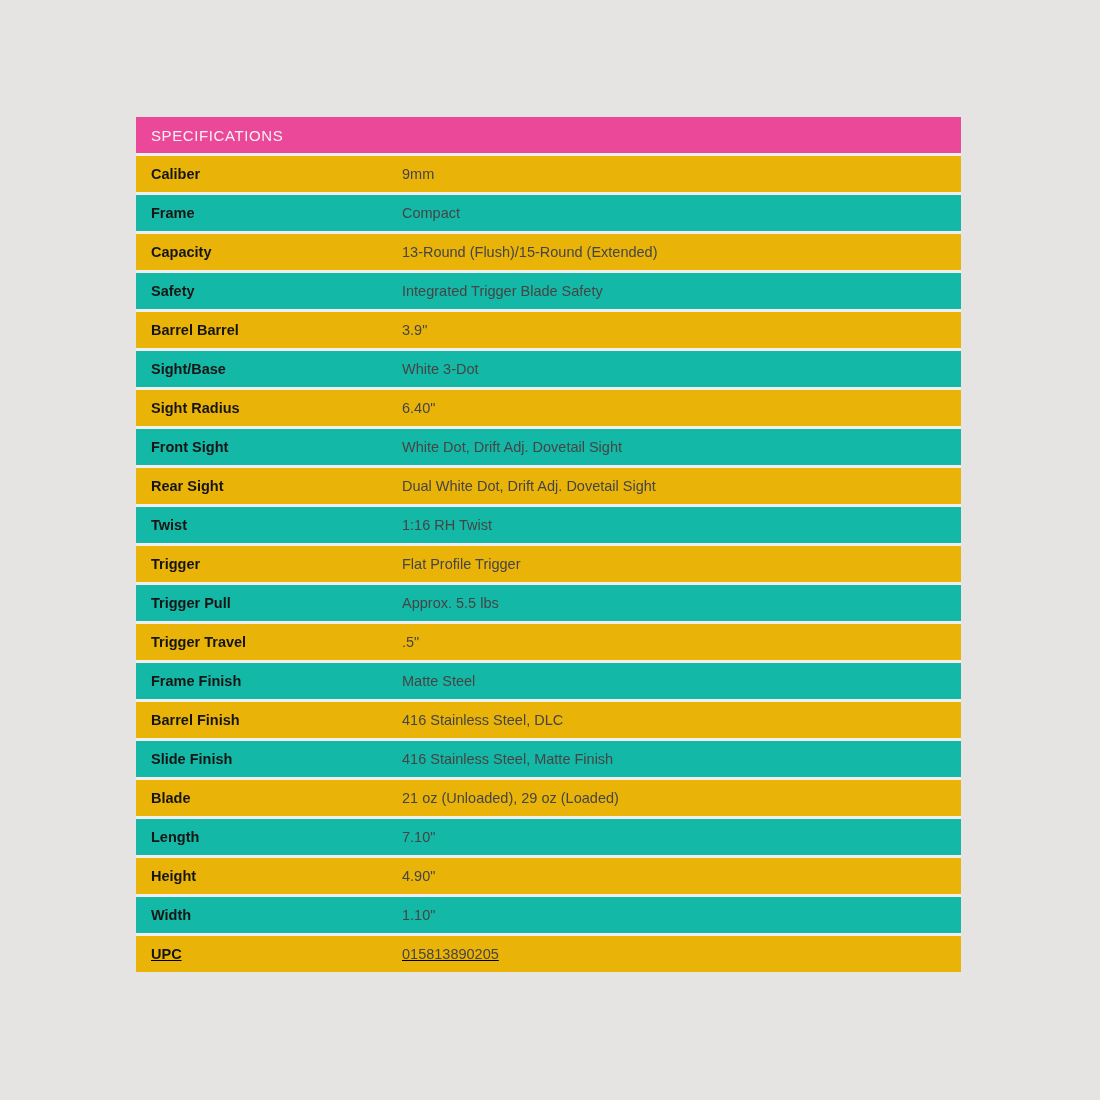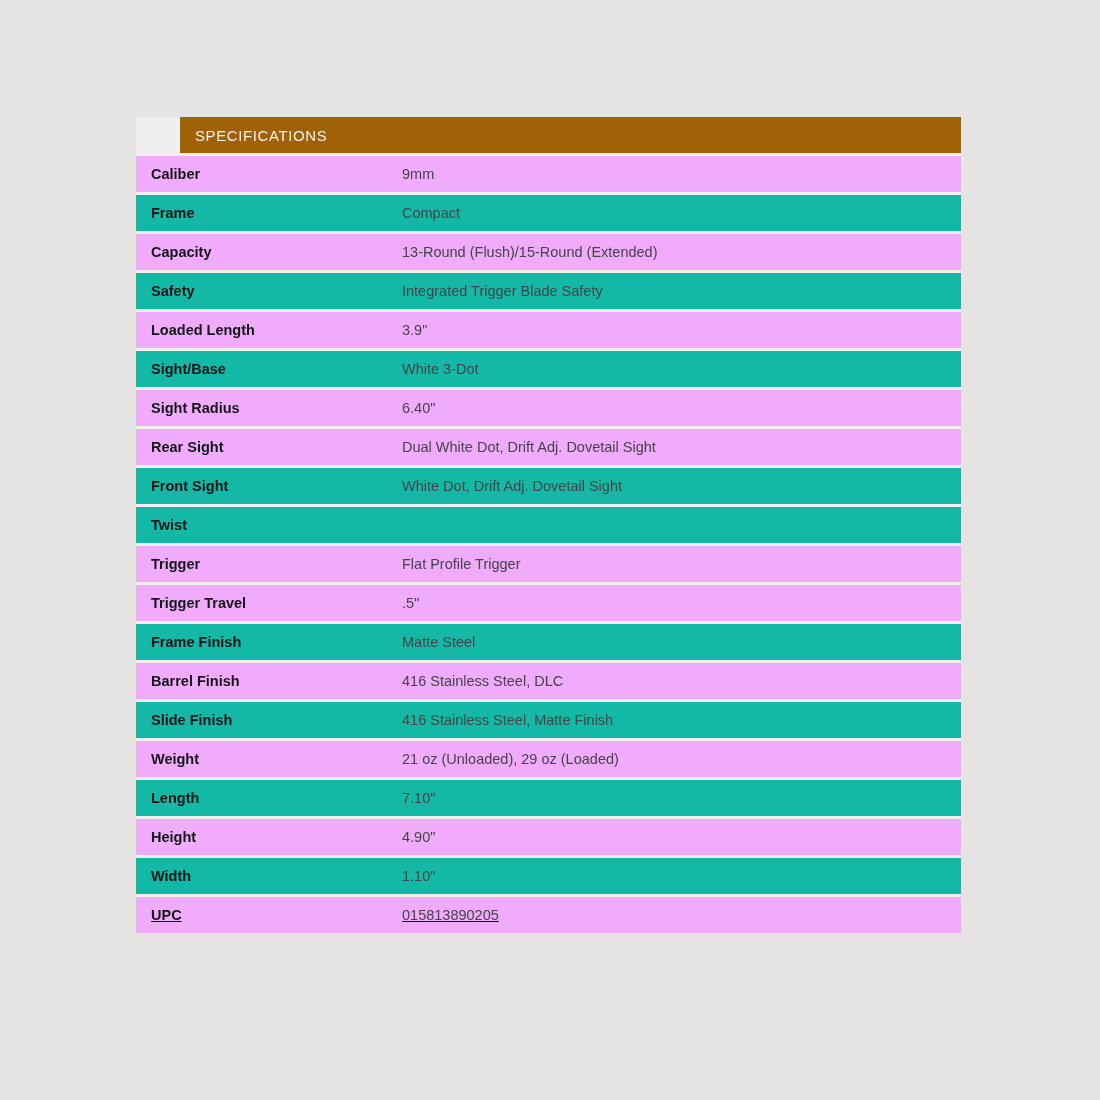--- a/index.html
+++ b/index.html
@@ -13,39 +13,38 @@
   }
   .spec-table {
     position: absolute;
     left: 136px;
     top: 117px;
     width: 825px;
     background: #f0efed; 
   }
   .spec-header {
     height: 36px;
-    background: #a16207;
+    background: #ec4899;
     color: #f2f2f2;
     display: flex;
     align-items: center;
     padding-left: 15px;
     font-size: 15px;
     letter-spacing: 0.6px;
     margin-bottom: 3px;
-    margin-left: 44px;
   }
   .spec-row {
     height: 36px;
     display: flex;
     align-items: center;
     margin-bottom: 3px;
     font-size: 14.5px;
   }
   .spec-row:last-child { margin-bottom: 0; text-decoration: underline; }
-  .spec-row.odd  { background: #f0abfc; justify-content: flex-end; }
+  .spec-row.odd  { background: #eab308; justify-content: flex-end; }
   .spec-row.even { background: #14b8a6; }
   .spec-label {
     flex: 0 0 211px;
     padding-left: 15px;
     font-weight: bold;
     color: #151515;
   }
   .spec-value {
     flex: 1;
     color: #454545;
@@ -70,64 +69,69 @@
       </div>
       <div class="spec-row odd">
         <span class="spec-label">Capacity</span>
         <span class="spec-value">13-Round (Flush)/15-Round (Extended)</span>
       </div>
       <div class="spec-row even">
         <span class="spec-label">Safety</span>
         <span class="spec-value">Integrated Trigger Blade Safety</span>
       </div>
       <div class="spec-row odd">
-        <span class="spec-label">Loaded Length</span>
+        <span class="spec-label">Barrel Barrel</span>
         <span class="spec-value">3.9"</span>
       </div>
       <div class="spec-row even">
         <span class="spec-label">Sight/Base</span>
         <span class="spec-value">White 3-Dot</span>
       </div>
       <div class="spec-row odd">
         <span class="spec-label">Sight Radius</span>
         <span class="spec-value">6.40"</span>
       </div>
+      <div class="spec-row even">
+        <span class="spec-label">Front Sight</span>
+        <span class="spec-value">White Dot, Drift Adj. Dovetail Sight</span>
+      </div>
       <div class="spec-row odd">
         <span class="spec-label">Rear Sight</span>
         <span class="spec-value">Dual White Dot, Drift Adj. Dovetail Sight</span>
       </div>
       <div class="spec-row even">
-        <span class="spec-label">Front Sight</span>
-        <span class="spec-value">White Dot, Drift Adj. Dovetail Sight</span>
-      </div>
-      <div class="spec-row even">
         <span class="spec-label">Twist</span>
+        <span class="spec-value">1:16 RH Twist</span>
       </div>
       <div class="spec-row odd">
         <span class="spec-label">Trigger</span>
         <span class="spec-value">Flat Profile Trigger</span>
+      </div>
+      <div class="spec-row even">
+        <span class="spec-label">Trigger Pull</span>
+        <span class="spec-value">Approx. 5.5 lbs</span>
       </div>
       <div class="spec-row odd">
         <span class="spec-label">Trigger Travel</span>
         <span class="spec-value">.5"</span>
       </div>
       <div class="spec-row even">
         <span class="spec-label">Frame Finish</span>
         <span class="spec-value">Matte Steel</span>
       </div>
       <div class="spec-row odd">
         <span class="spec-label">Barrel Finish</span>
         <span class="spec-value">416 Stainless Steel, DLC</span>
       </div>
       <div class="spec-row even">
         <span class="spec-label">Slide Finish</span>
         <span class="spec-value">416 Stainless Steel, Matte Finish</span>
       </div>
       <div class="spec-row odd">
-        <span class="spec-label">Weight</span>
+        <span class="spec-label">Blade</span>
         <span class="spec-value">21 oz (Unloaded), 29 oz (Loaded)</span>
       </div>
       <div class="spec-row even">
         <span class="spec-label">Length</span>
         <span class="spec-value">7.10"</span>
       </div>
       <div class="spec-row odd">
         <span class="spec-label">Height</span>
         <span class="spec-value">4.90"</span>
       </div>

